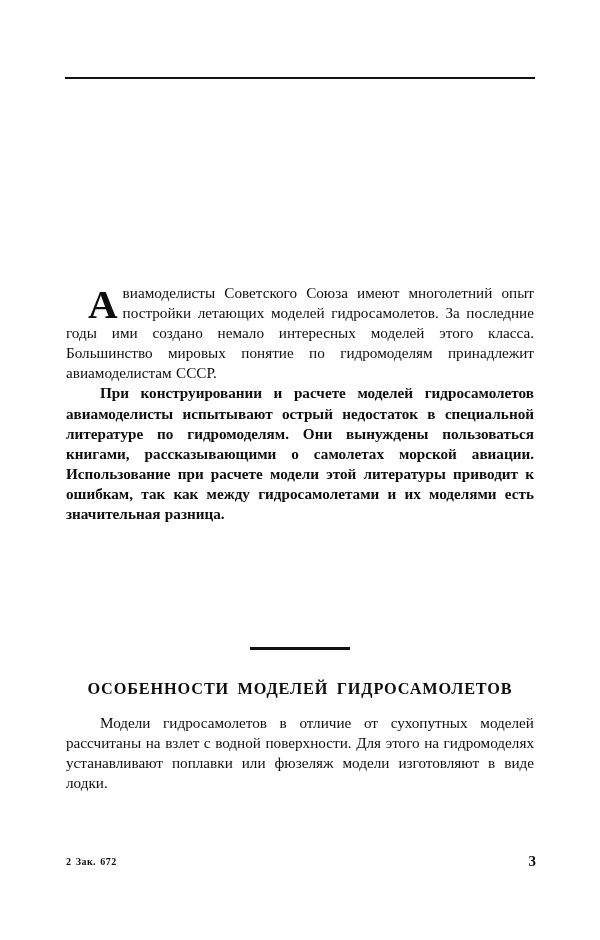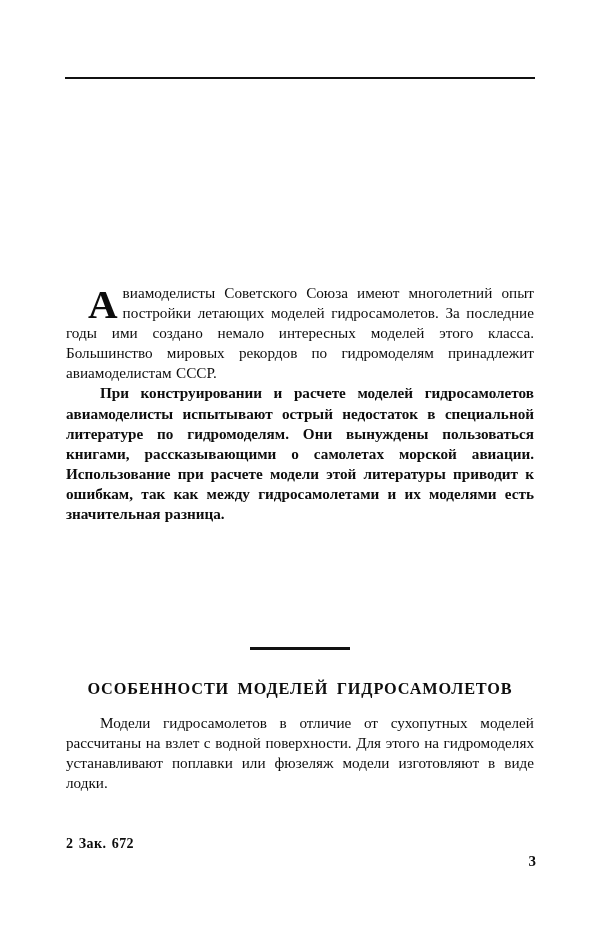--- a/index.html
+++ b/index.html
@@ -102,22 +102,22 @@
     position: absolute;
     left: 66px;
     top: 713px;
     width: 468px;
   }
 
   
   .footer-left {
     position: absolute;
     left: 66px;
-    top: 836px;
-    font-size: 14px;
+    top: 856px;
+    font-size: 10px;
     font-weight: 700;
     letter-spacing: 0.4px;
     word-spacing: 1.5px;
   }
 
   .footer-page {
     position: absolute;
     right: 64px;
     top: 853px;
     font-size: 15px;
@@ -126,21 +126,21 @@
 </style>
 </head>
 <body>
 
 <div class="page">
 
   <div class="top-rule"></div>
 
   <div class="textblock">
 
-    <p class="para para-first"><span class="dropcap">А</span><span>виамоделисты Советского Союза имеют многолетний опыт постройки летающих моделей гидросамолетов. За последние годы ими создано немало интересных моделей этого класса. Большинство мировых рекордов по гидромоделям принадлежит авиамоделистам СССР.</span></p>
+    <p class="para para-first"><span class="dropcap">А</span><span>виамоделисты Советского Союза имеют многолетний опыт постройки летающих моделей гидросамолетов. За последние годы ими создано немало интересных моделей этого класса. Большинство мировых понятие по гидромоделям принадлежит авиамоделистам СССР.</span></p>
 
     <p class="para">При конструировании и расчете моделей гидросамолетов авиамоделисты испытывают острый недостаток в специальной литературе по гидромоделям. Они вынуждены пользоваться книгами, рассказывающими о самолетах морской авиации. Использование при расчете модели этой литературы приводит к ошибкам, так как между гидросамолетами и их моделями есть значительная разница.</p>
 
 
   </div>
 
   <div class="mid-rule-wrap">
     <span class="mid-rule"></span>
   </div>
 

